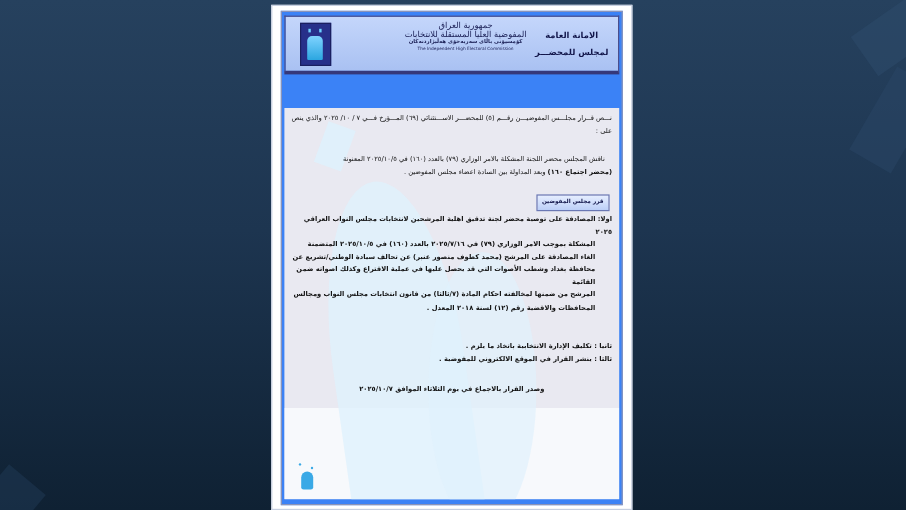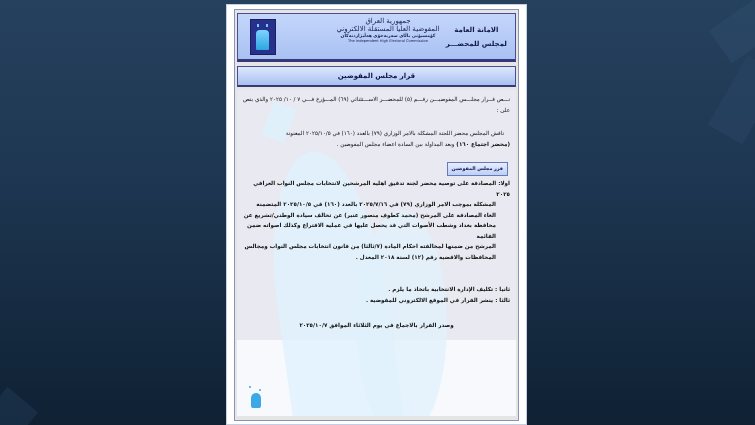--- a/index.html
+++ b/index.html
@@ -4,21 +4,21 @@
 <style>
   html,body{margin:0;padding:0;}
   body{width:755px;height:425px;overflow:hidden;position:relative;
     background:linear-gradient(180deg,#26415e 0%,#1d3550 45%,#0f2133 100%);
     font-family:"DejaVu Sans",sans-serif;}
   .deco{position:absolute;background:#2e4c6c;opacity:.5;}
   .deco.tr{right:-20px;top:10px;width:60px;height:40px;transform:rotate(-35deg);}
   .deco.tr2{right:-10px;top:60px;width:40px;height:80px;transform:rotate(30deg);background:#2a4666;}
   .deco.bl{left:-10px;bottom:-10px;width:40px;height:40px;transform:rotate(40deg);background:#1f3a55;}
   .page{position:absolute;left:226px;top:4px;width:301px;height:421px;background:#ffffff;border:1px solid #c6cfe0;box-sizing:border-box;}
-  .frame{position:absolute;left:7px;top:4px;right:7px;bottom:3px;border:1px solid #8a93b8;box-sizing:border-box;background:#e5e5e5;}
+  .frame{position:absolute;left:7px;top:4px;right:7px;bottom:3px;border:1px solid #8a93b8;box-sizing:border-box;background:#3b82f6;}
   .header{position:absolute;left:2px;right:2px;top:3px;height:49px;background:linear-gradient(180deg,#c4d6fb,#a9c1f2);border:1px solid #4b4e8c;border-bottom:3px solid #35387a;box-sizing:border-box;}
   .logo-box{position:absolute;left:12px;top:5px;width:24px;height:34px;background:#27308a;border:1px solid #1a1f60;}
   .logo-fig{position:absolute;left:5px;top:10px;width:13px;height:20px;background:linear-gradient(180deg,#7fd3ff,#2ba6e0);border-radius:4px 4px 1px 1px;}
   .logo-dot{position:absolute;width:2px;height:3px;background:#6cd0ff;top:4px;}
   .center-logo{position:absolute;left:95px;top:3px;width:110px;text-align:center;color:#1a1f55;}
   .calli{font-family:"DejaVu Serif",serif;font-size:7px;line-height:8px;white-space:nowrap;}
   .kurd{font-size:4.5px;font-weight:bold;line-height:6px;}
   .eng{font-size:3.6px;line-height:5px;}
   .hdr-right{position:absolute;right:8px;top:9px;text-align:center;color:#12164a;font-weight:bold;font-size:7px;line-height:14px;direction:rtl;}
   .title-bar{position:absolute;left:2px;right:2px;top:56px;height:21px;background:linear-gradient(180deg,#dde8fd,#a8c0f0);border:1px solid #4b4e8c;border-bottom:2px solid #35387a;box-sizing:border-box;text-align:center;font-size:7px;font-weight:bold;line-height:18px;color:#10144a;direction:rtl;}
@@ -52,31 +52,30 @@
   <div class="frame">
 
     <div class="header">
       <div class="logo-box">
         <div class="logo-dot" style="left:6px"></div>
         <div class="logo-dot" style="left:15px"></div>
         <div class="logo-fig"></div>
       </div>
       <div class="center-logo">
         <div class="calli">جمهورية العراق</div>
-        <div class="calli">المفوضية العليا المستقلة الالكتروني</div>
+        <div class="calli">المفوضية العليا المستقلة للانتخابات</div>
         <div class="kurd">كۆمسیۆنی باڵای سەربەخۆی هەڵبژاردنەکان</div>
         <div class="eng">The Independent High Electoral Commission</div>
       </div>
       <div class="hdr-right">
         <div>الامانة العامة</div>
         <div>لمجلس للمحضـــر</div>
       </div>
     </div>
 
-    <div class="title-bar">قرار مجلس المفوضين</div>
 
     <div class="body">
       <div class="white-tail"></div>
       <div class="wm wm1"></div>
       <div class="wm wm2"></div>
       <div class="wm wm3"></div>
 
       <div class="txt p1">نـــص قــرار مجلـــس المفوضيـــن رقـــم (٥) للمحضـــر الاســـتثنائي (٦٩) المـــؤرخ فـــي ٧ / ١٠/ ٢٠٢٥ والذي ينص على :</div>
 
       <div class="txt p2">

